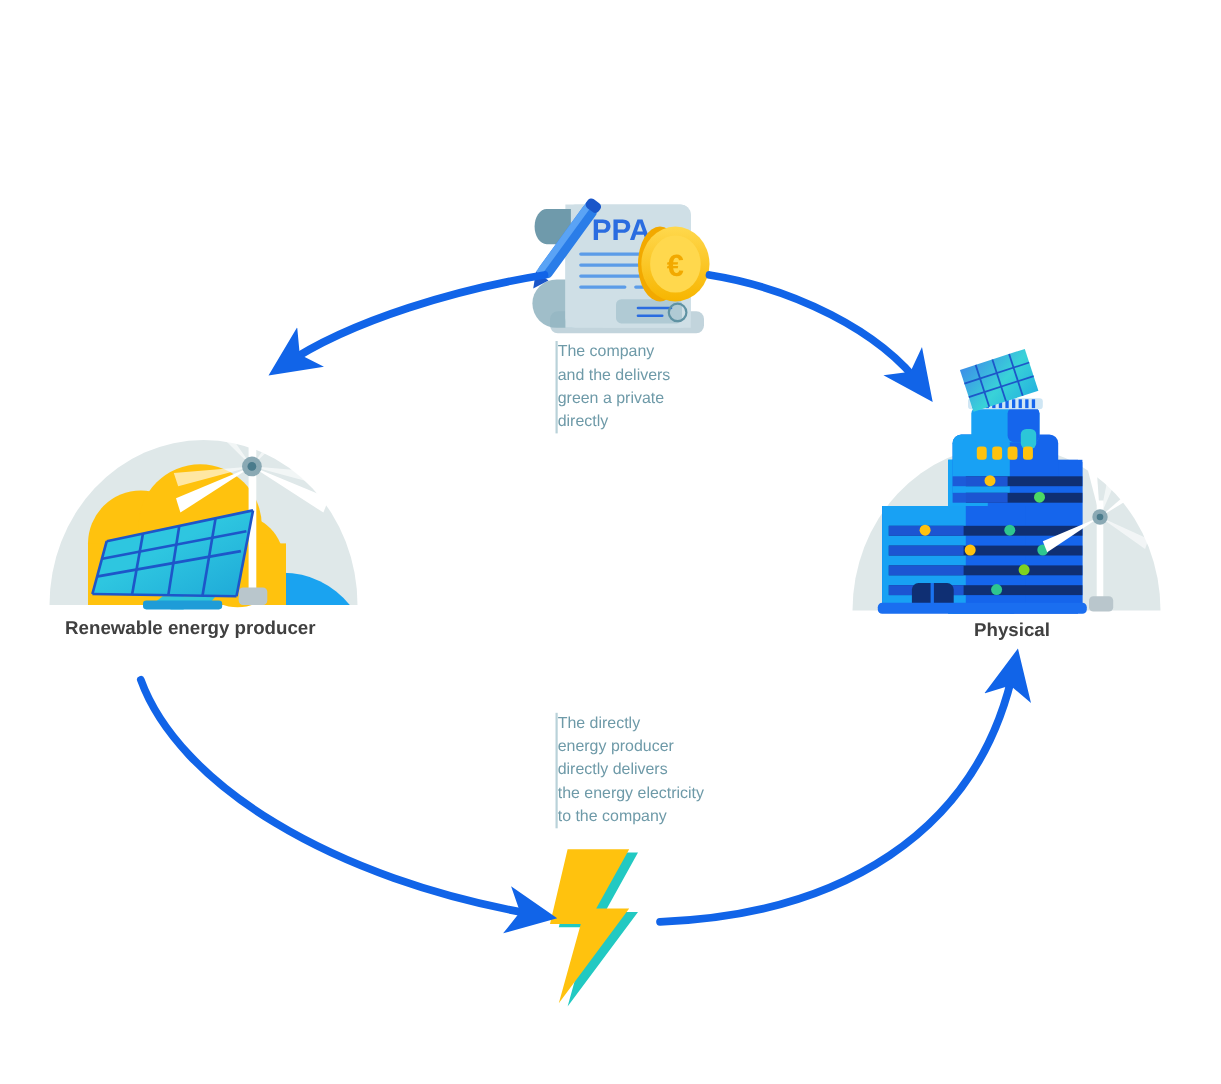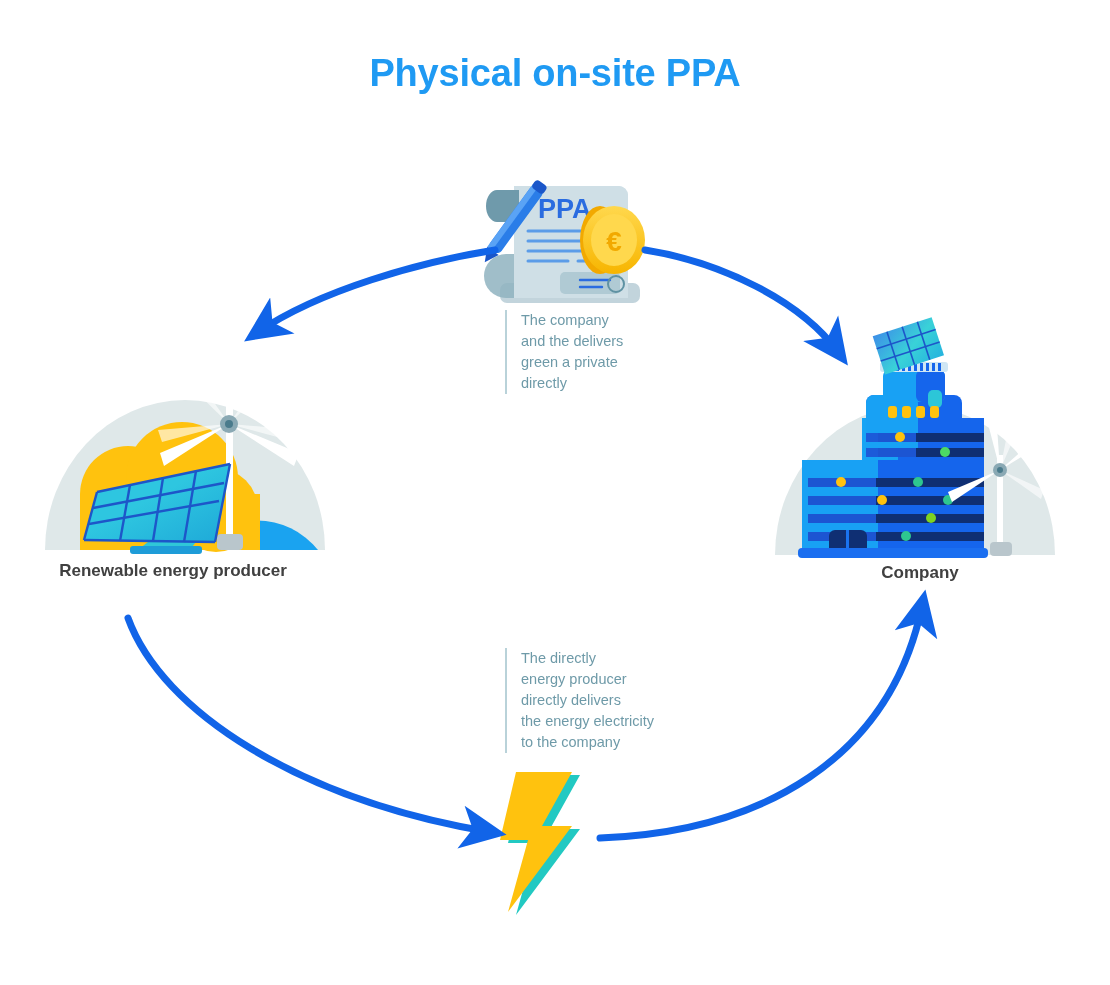--- a/index.html
+++ b/index.html
@@ -51,40 +51,38 @@
   #label-company {
     left: 810px;
     top: 562px;
     width: 220px;
   }
   .caption {
     position: absolute;
     font-size: 14.5px;
     color: #6e9aa8;
     line-height: 1.45;
-    padding-left: 14px;
     border-left: 2px solid #b9d2d9;
   }
   #caption-agreement {
     left: 505px;
     top: 310px;
     width: 160px;
   }
   #caption-delivery {
     left: 505px;
     top: 648px;
     width: 175px;
   }
 </style>
 </head>
 <body>
 
 <div id="canvas">
 
-  <div id="diagram-title">Physical on-site PPA</div>
 
   <svg class="svg-layer" viewBox="0 0 1110 985">
     <defs>
       <linearGradient id="panelGrad" x1="0" y1="0" x2="1" y2="1">
         <parameter name="stop" offset="0%" stop-color="#2f7de0"></parameter>
         <stop offset="45%" stop-color="#2ec6e0"></stop>
         <stop offset="100%" stop-color="#1ea8d8"></stop>
       </linearGradient>
       <linearGradient id="panelGrad2" x1="0" y1="0" x2="1" y2="1">
         <stop offset="0%" stop-color="#3d8fe8"></stop>
@@ -307,21 +305,21 @@
 
     <g fill="none" stroke="#1164e8" stroke-width="7" stroke-linecap="round" marker-end="url(#arrowHead)">
       <path d="M495,250 C420,262 320,290 258,332"></path>
       <path d="M645,250 C720,262 800,300 838,352"></path>
       <path d="M128,618 C162,712 300,800 490,832"></path>
       <path d="M600,838 C760,832 890,760 922,606"></path>
     </g>
   </svg>
 
   <div class="node-label" id="label-producer">Renewable energy producer</div>
-  <div class="node-label" id="label-company">Company</div>
+  <div class="node-label" id="label-company">Physical</div>
 
   <div class="caption" id="caption-agreement">
     <div>The company</div>
     <div>and the delivers</div>
     <div>green a private</div>
     <div>directly</div>
   </div>
 
   <div class="caption" id="caption-delivery">
     <div>The directly</div>

